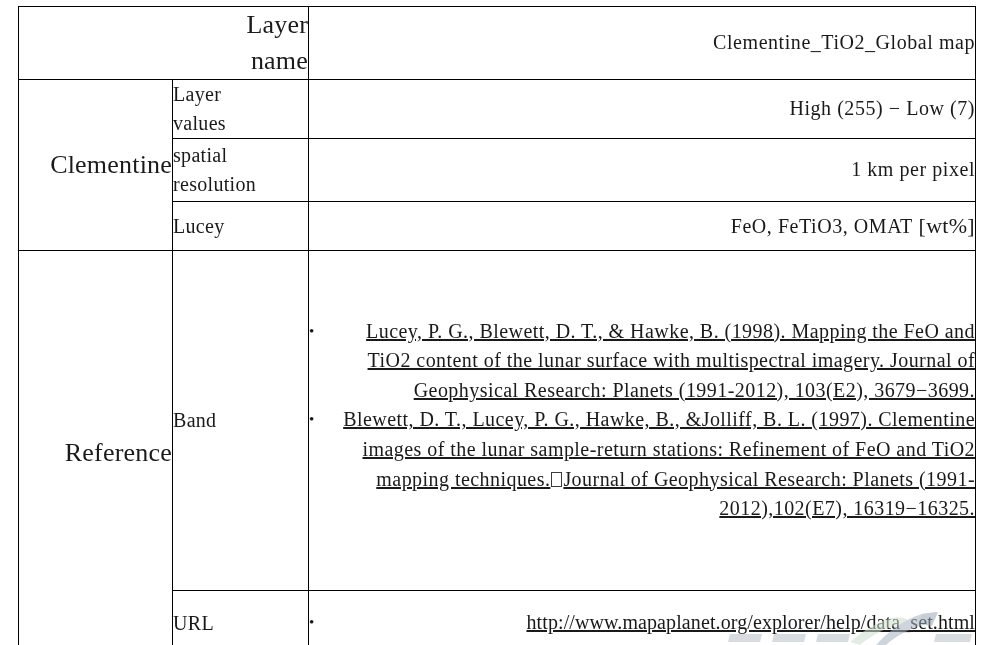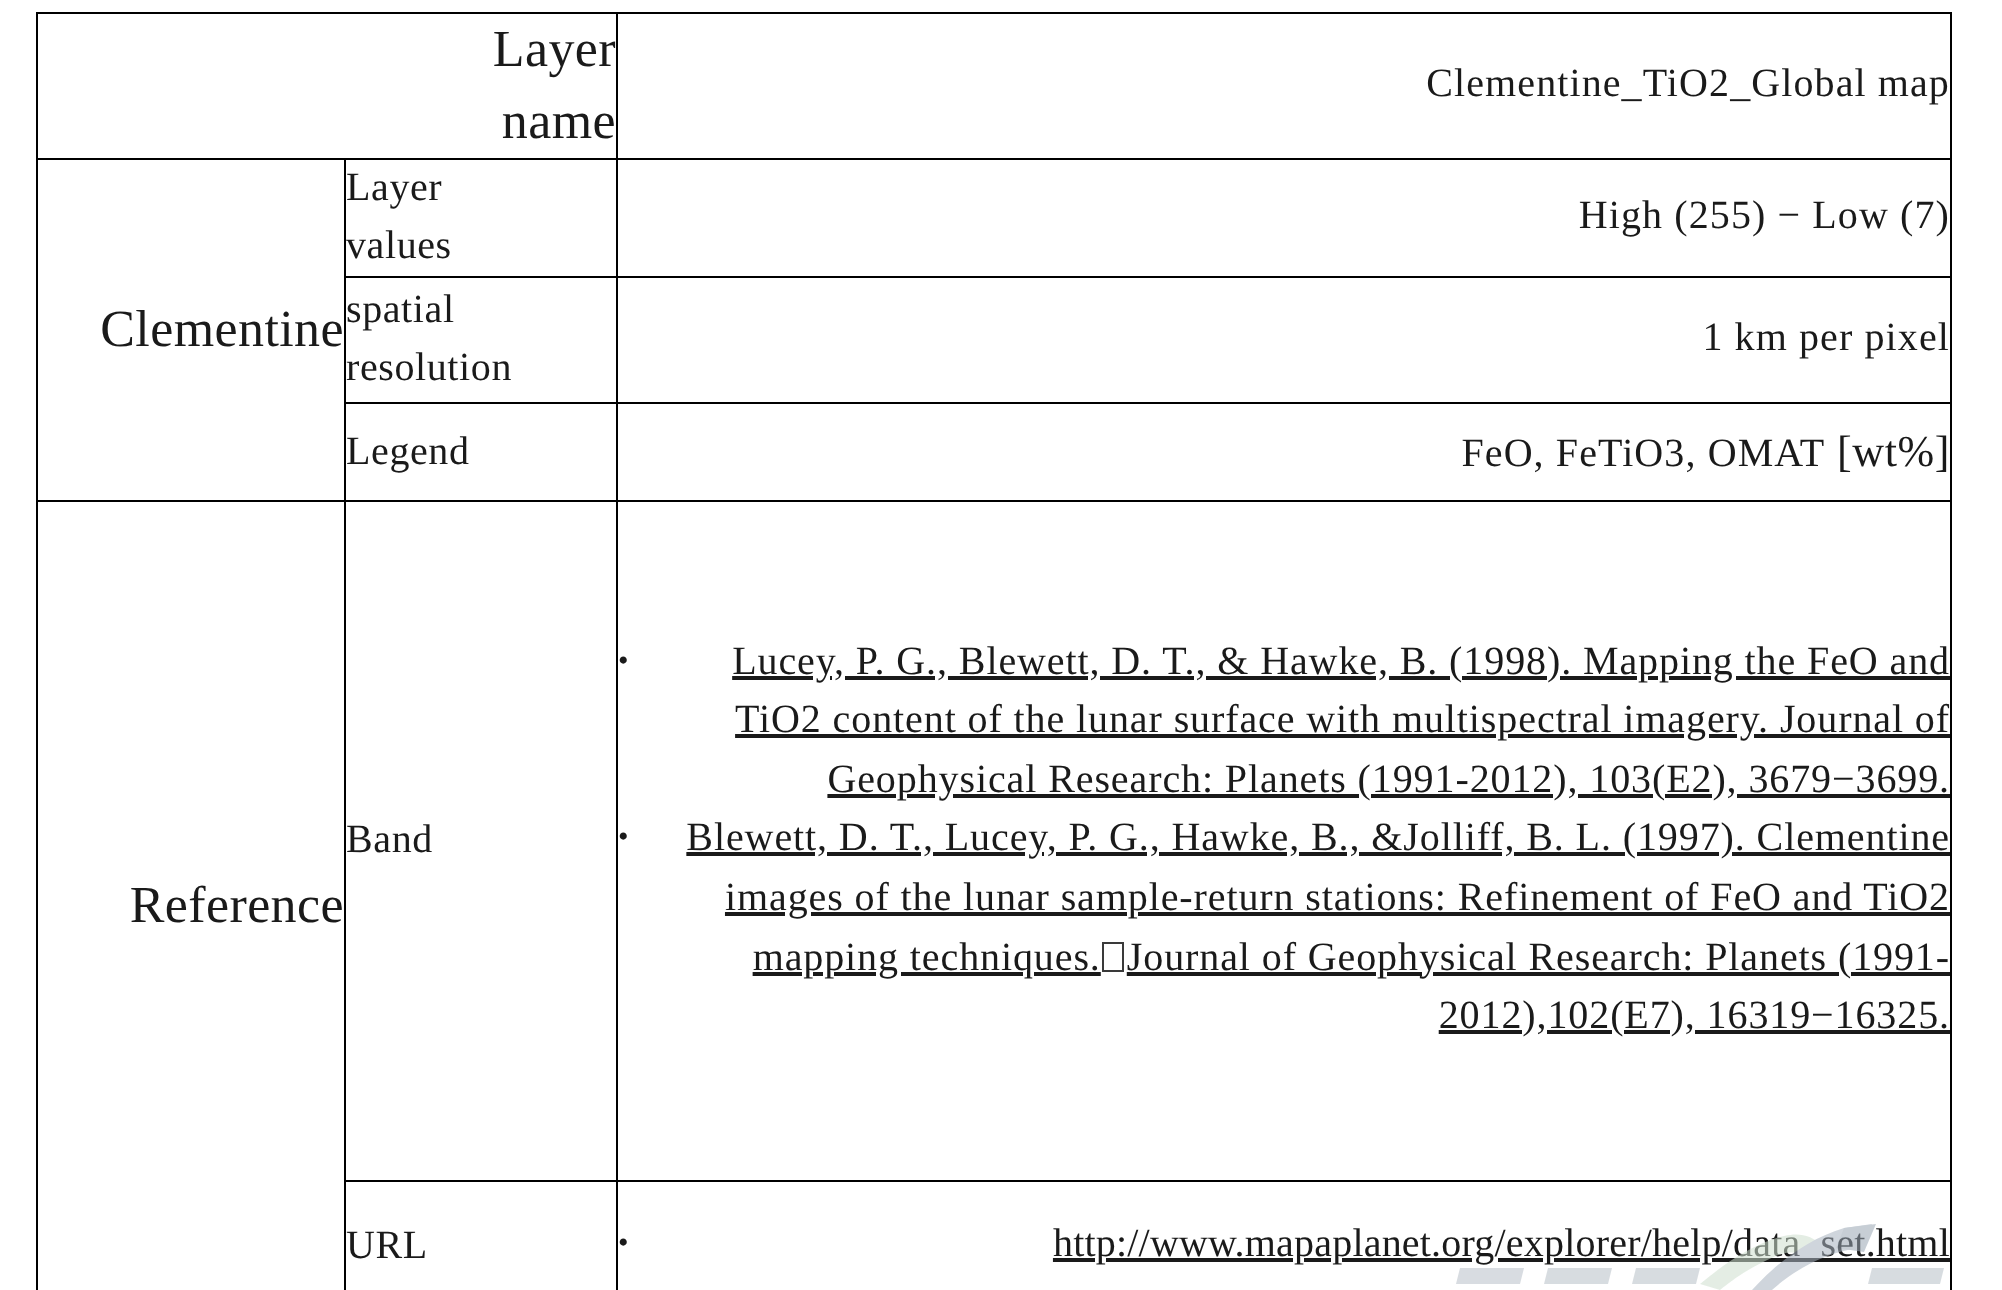--- a/index.html
+++ b/index.html
@@ -175,21 +175,21 @@
           <span>spatial</span><br>
           <span>resolution</span>
         </td>
         <td class="cell-value mid">
           <span>1 km per pixel</span>
         </td>
       </tr>
 
       <tr class="row-legend">
         <td class="cell-sub mid">
-          <span>Legend</span>
+          <span>Lucey</span>
         </td>
         <td class="cell-value mid">
           <span>FeO, FeTiO3, OMAT</span><span class="legend-unit"> <span>[wt%]</span></span>
         </td>
       </tr>
 
       <tr class="row-paper">
         <td class="cell-label mid" rowspan="2">
           <span>Reference</span>
         </td>

